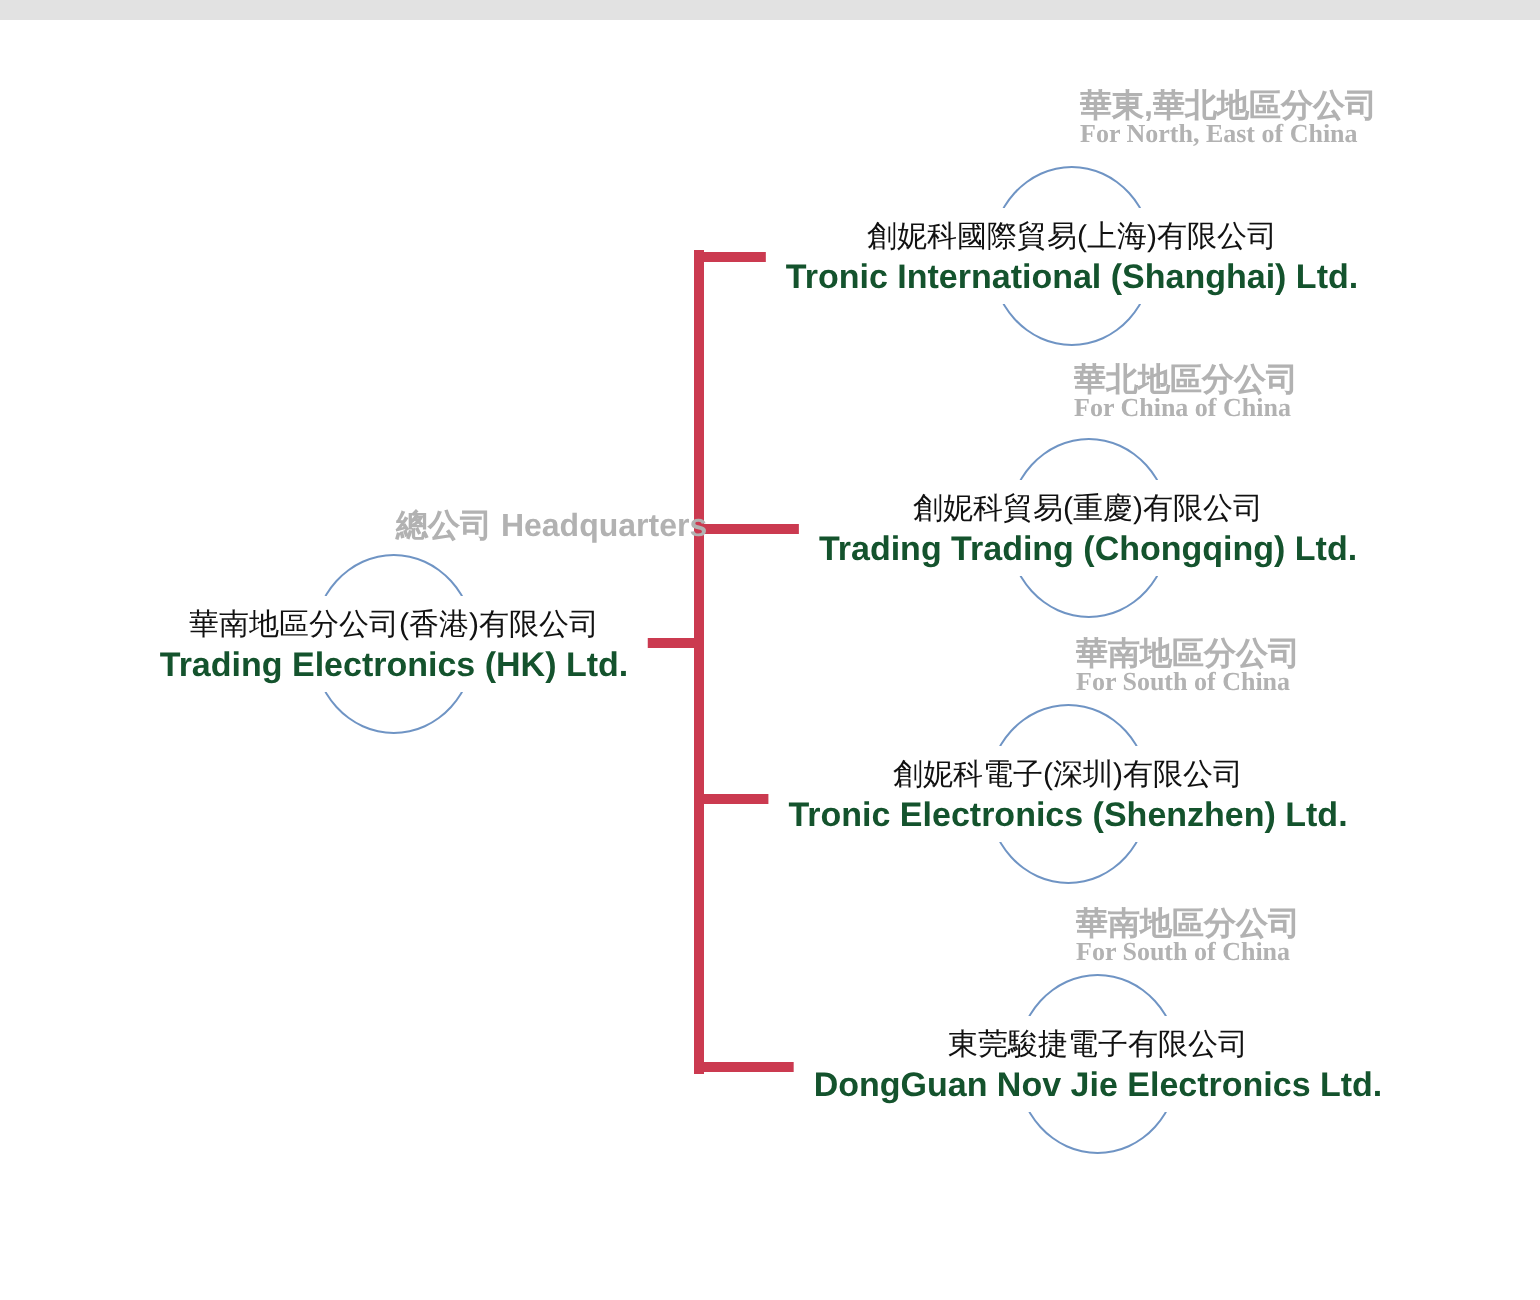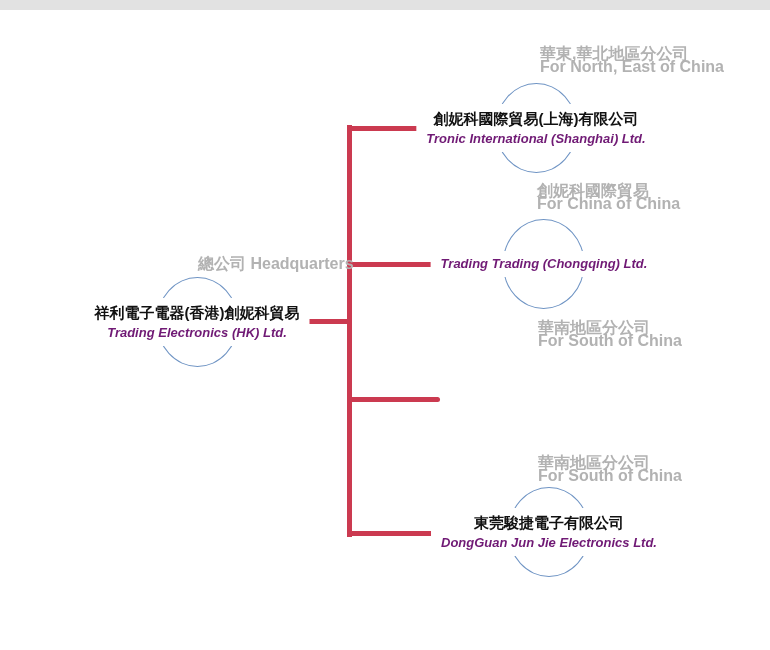--- a/index.html
+++ b/index.html
@@ -59,42 +59,41 @@
   }
   .node-text {
     position: relative;
     background: #ffffff;
     padding: 5px 10px;
     text-align: center;
     white-space: nowrap;
   }
   .name-zh {
     font-size: 15px;
-    font-weight: bold;
+    font-weight: normal;
     color: #111111;
     line-height: 19px;
     margin-bottom: 3px;
   }
   .name-en {
-    font-size: 13px;
+    font-size: 17px;
     font-weight: bold;
-    color: #701a75;
+    color: #14532d;
     line-height: 16px;
-    font-style: italic;
   }
   
   .region-label {
     position: absolute;
     color: #b2b2b2;
     font-weight: bold;
     z-index: 2;
     white-space: nowrap;
   }
   .region-label .lz { font-size: 16px; line-height: 13px; }
-  .region-label .le { font-size: 16px; line-height: 13px; }
+  .region-label .le { font-size: 13px; line-height: 13px; font-family: Liberation Serif, serif; }
   .label-hq { left: 150px; top: 247px; padding-left: 48px; }
   .label-b1 { left: 540px; top: 37px; }
   .label-b2 { left: 537px; top: 174px; }
   .label-b3 { left: 538px; top: 311px; }
   .label-b4 { left: 538px; top: 446px; }
 </style>
 </head>
 <body>
 
 <div class="topbar"></div>
@@ -109,57 +108,65 @@
   <div class="connector hq-line"></div>
 
   <div class="region-label label-hq">
     <div class="lz">總公司 Headquarters</div>
   </div>
   <div class="region-label label-b1">
     <div class="lz">華東,華北地區分公司</div>
     <div class="le">For North, East of China</div>
   </div>
   <div class="region-label label-b2">
-    <div class="lz">創妮科國際貿易</div>
+    <div class="lz">華北地區分公司</div>
     <div class="le">For China of China</div>
   </div>
   <div class="region-label label-b3">
     <div class="lz">華南地區分公司</div>
     <div class="le">For South of China</div>
   </div>
   <div class="region-label label-b4">
     <div class="lz">華南地區分公司</div>
     <div class="le">For South of China</div>
   </div>
 
   <div class="node node-hq">
     <span class="ellipse"></span>
     <div class="node-text">
-      <div class="name-zh">祥利電子電器(香港)創妮科貿易</div>
+      <div class="name-zh">華南地區分公司(香港)有限公司</div>
       <div class="name-en">Trading Electronics (HK) Ltd.</div>
     </div>
   </div>
 
   <div class="node node-b1">
     <span class="ellipse"></span>
     <div class="node-text">
       <div class="name-zh">創妮科國際貿易(上海)有限公司</div>
       <div class="name-en">Tronic International (Shanghai) Ltd.</div>
     </div>
   </div>
 
   <div class="node node-b2">
     <span class="ellipse"></span>
     <div class="node-text">
+      <div class="name-zh">創妮科貿易(重慶)有限公司</div>
       <div class="name-en">Trading Trading (Chongqing) Ltd.</div>
     </div>
   </div>
 
+  <div class="node node-b3">
+    <span class="ellipse"></span>
+    <div class="node-text">
+      <div class="name-zh">創妮科電子(深圳)有限公司</div>
+      <div class="name-en">Tronic Electronics (Shenzhen) Ltd.</div>
+    </div>
+  </div>
 
   <div class="node node-b4">
     <span class="ellipse"></span>
     <div class="node-text">
       <div class="name-zh">東莞駿捷電子有限公司</div>
-      <div class="name-en">DongGuan Jun Jie Electronics Ltd.</div>
+      <div class="name-en">DongGuan Nov Jie Electronics Ltd.</div>
     </div>
   </div>
 
 </div>
 
 </body></html>

